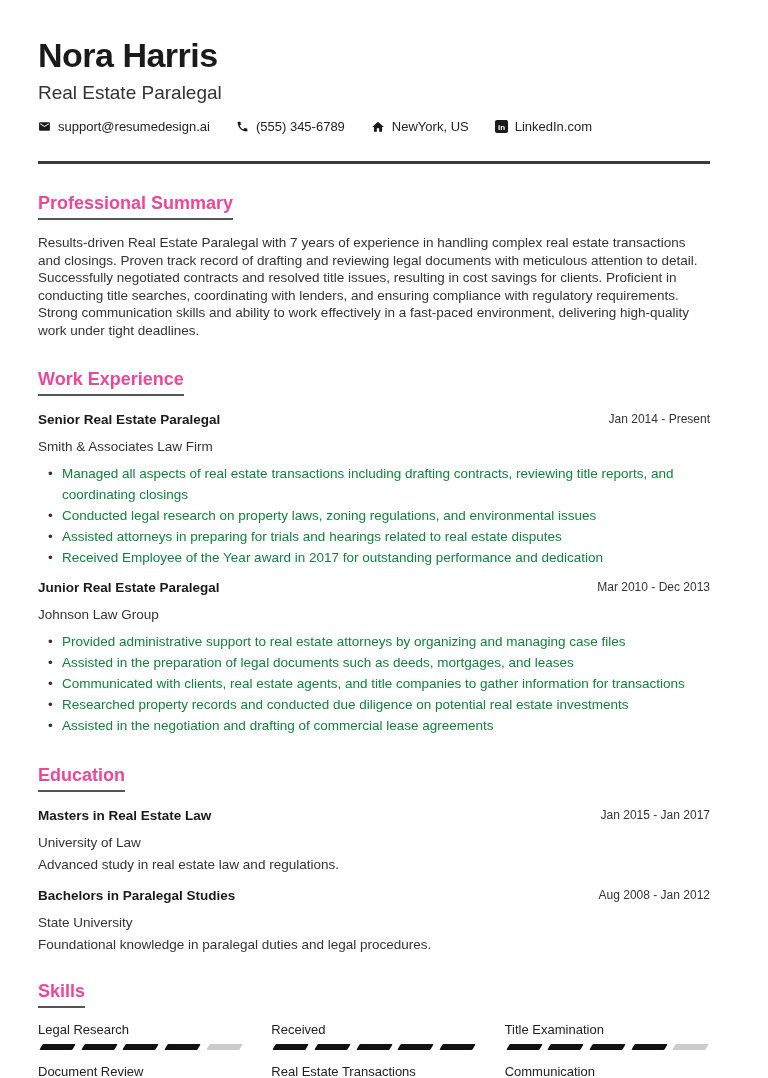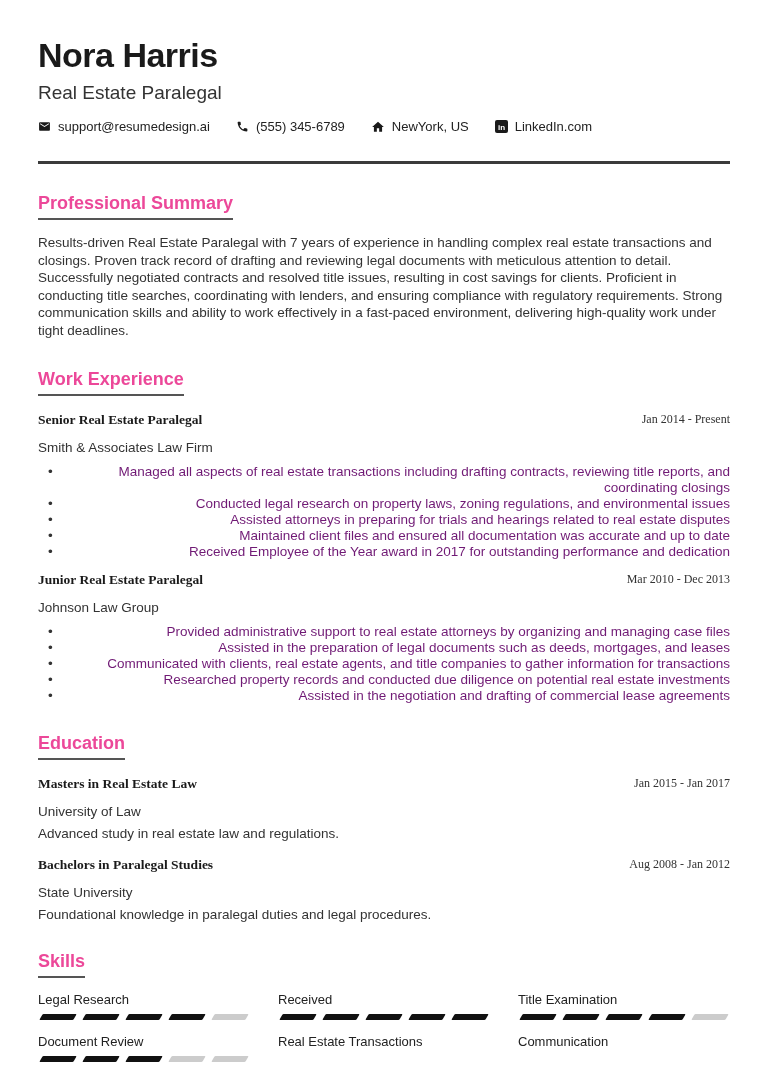--- a/index.html
+++ b/index.html
@@ -3,21 +3,21 @@
 <meta charset="utf-8">
 <style>
   * { margin: 0; padding: 0; box-sizing: border-box; }
   html, body { width: 768px; height: 1078px; }
   body {
     background: #ffffff;
     font-family: "Liberation Sans", sans-serif;
     color: #333333;
     overflow: hidden;
   }
-  .page { padding: 36px 38px 0 38px; width: 768px; height: 1078px; overflow: hidden; }
+  .page { padding: 36px 58px 0 38px; width: 768px; height: 1078px; overflow: hidden; }
 
   
   .name { font-size: 34px; font-weight: bold; color: #1a1a1a; letter-spacing: -0.5px; }
   .subtitle { font-size: 19px; color: #333; margin-top: 7px; }
   .contact-row { display: flex; align-items: center; gap: 26px; margin-top: 15px; font-size: 13px; color: #222; }
   .contact { display: inline-flex; align-items: center; gap: 7px; }
   .contact svg { display: block; }
   .header-rule { border: none; border-top: 3px solid #3b3b3b; margin-top: 27px; }
 
   
@@ -28,32 +28,31 @@
     font-weight: bold;
     color: #ec4899;
     padding-bottom: 4px;
     border-bottom: 2px solid #555;
   }
   .summary-text { margin-top: 14px; font-size: 13.5px; line-height: 17.6px; color: #333; }
 
   
   .job { margin-top: 16px; }
   .job + .job { margin-top: 12px; }
-  .entry-head { display: flex; justify-content: space-between; align-items: center; font-family: Liberation Serif, serif; }
+  .entry-head { display: flex; justify-content: space-between; align-items: center; }
   .entry-title { font-size: 13.5px; font-weight: bold; color: #1a1a1a; }
   .entry-dates { font-size: 12px; color: #333; white-space: nowrap; }
   .entry-sub { font-size: 13.5px; color: #333; margin-top: 12px; }
   ul.bullets { list-style: none; margin-top: 9px; }
   ul.bullets li {
     position: relative;
     padding-left: 24px;
     font-size: 13.5px;
-    line-height: 16px;
-    color: #701a75;
-    text-align: right;
+    line-height: 21px;
+    color: #15803d;
   }
   ul.bullets li::before {
     content: "\2022";
     position: absolute;
     left: 10px;
     top: 0;
     color: #333;
   }
 
   
@@ -130,21 +129,20 @@
     <div class="job">
       <div class="entry-head">
         <span class="entry-title">Senior Real Estate Paralegal</span>
         <span class="entry-dates">Jan 2014 - Present</span>
       </div>
       <div class="entry-sub">Smith &amp; Associates Law Firm</div>
       <ul class="bullets">
         <li>Managed all aspects of real estate transactions including drafting contracts, reviewing title reports, and coordinating closings</li>
         <li>Conducted legal research on property laws, zoning regulations, and environmental issues</li>
         <li>Assisted attorneys in preparing for trials and hearings related to real estate disputes</li>
-        <li>Maintained client files and ensured all documentation was accurate and up to date</li>
         <li>Received Employee of the Year award in 2017 for outstanding performance and dedication</li>
       </ul>
     </div>
 
     <div class="job">
       <div class="entry-head">
         <span class="entry-title">Junior Real Estate Paralegal</span>
         <span class="entry-dates">Mar 2010 - Dec 2013</span>
       </div>
       <div class="entry-sub">Johnson Law Group</div>

